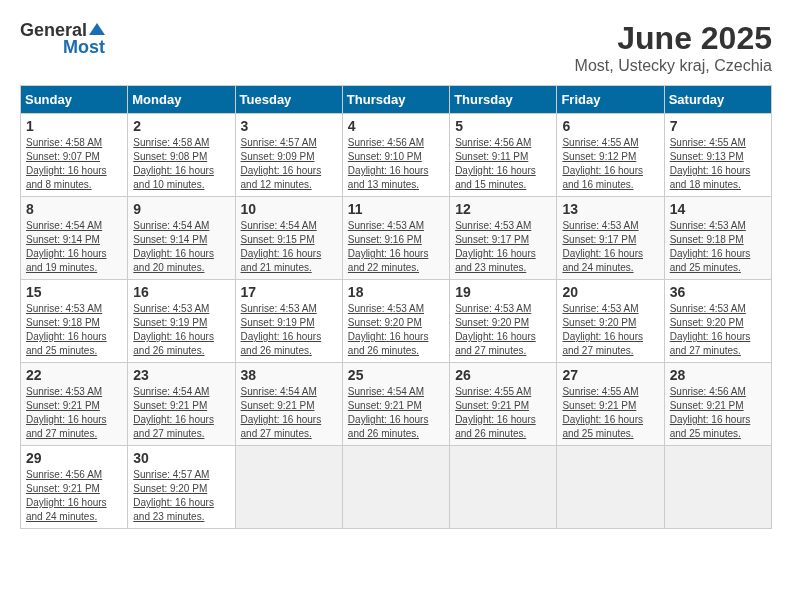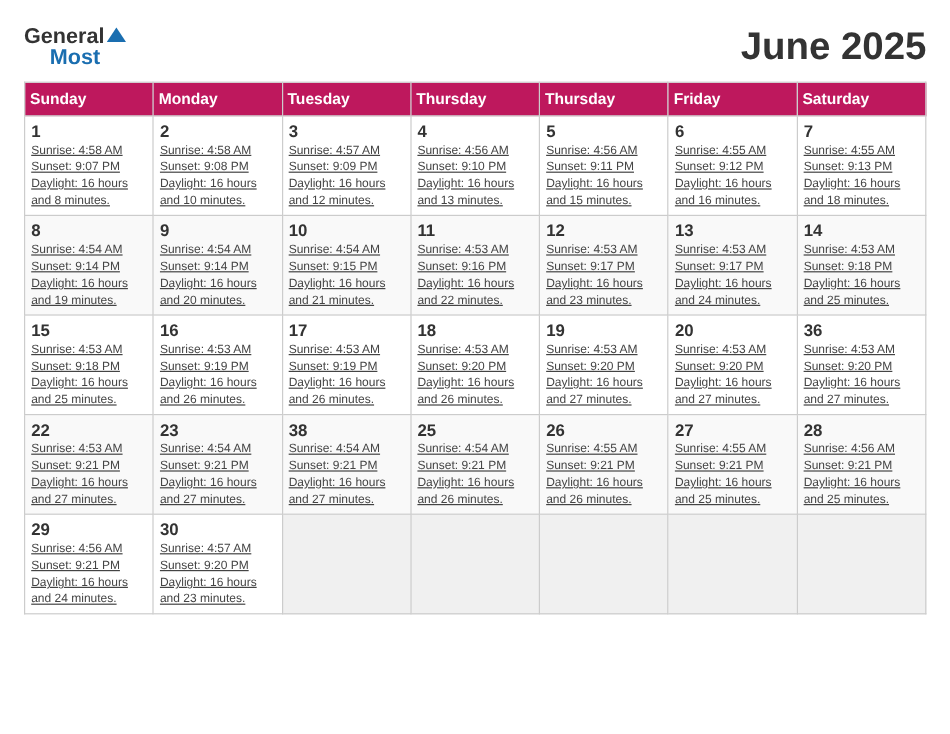--- a/index.html
+++ b/index.html
@@ -12,21 +12,21 @@
     }
     .header-area {
       display: flex;
       justify-content: space-between;
       align-items: flex-start;
       margin-bottom: 10px;
     }
     .logo {
       display: flex;
       flex-direction: column;
-      align-items: center;
+      align-items: flex-end;
     }
     .logo-line {
       display: flex;
       align-items: center;
     }
     .title-area {
       text-align: right;
       margin-left: 12px;
     }
     .month-title {
@@ -37,21 +37,21 @@
     .location-title {
       font-size: 16px;
       color: #555;
     }
     .calendar {
       width: 100%;
       border-collapse: collapse;
       font-size: 11px;
     }
     .calendar th {
-      background-color: #be185d;
+      background-color: #0369a1;
       color: #fff;
       padding: 6px 4px;
       text-align: left;
       font-size: 13px;
       font-weight: bold;
       border: 1px solid #ccc;
     }
     .calendar td {
       border: 1px solid #ccc;
       padding: 4px 5px;
@@ -90,20 +90,21 @@
     <div class="logo-line">
       <span style="font-size:18px;font-weight:bold;color:#333;">General</span>
       <svg width="16" height="16" viewBox="0 0 16 16" style="margin-left:2px;margin-top:-4px;">
         <polygon points="8,2 16,14 0,14" fill="#1a6eb0"></polygon>
       </svg>
     </div>
     <span style="font-size:18px;font-weight:bold;color:#1a6eb0;margin-top:-4px;">Most</span>
   </div>
   <div class="title-area">
     <div class="month-title">June 2025</div>
+    <div class="location-title">Most, Ustecky kraj, Czechia</div>
   </div>
 </div>
 
 <table class="calendar">
   <thead>
     <tr>
       <th>Sunday</th>
       <th>Monday</th>
       <th>Tuesday</th>
       <th>Thursday</th>

